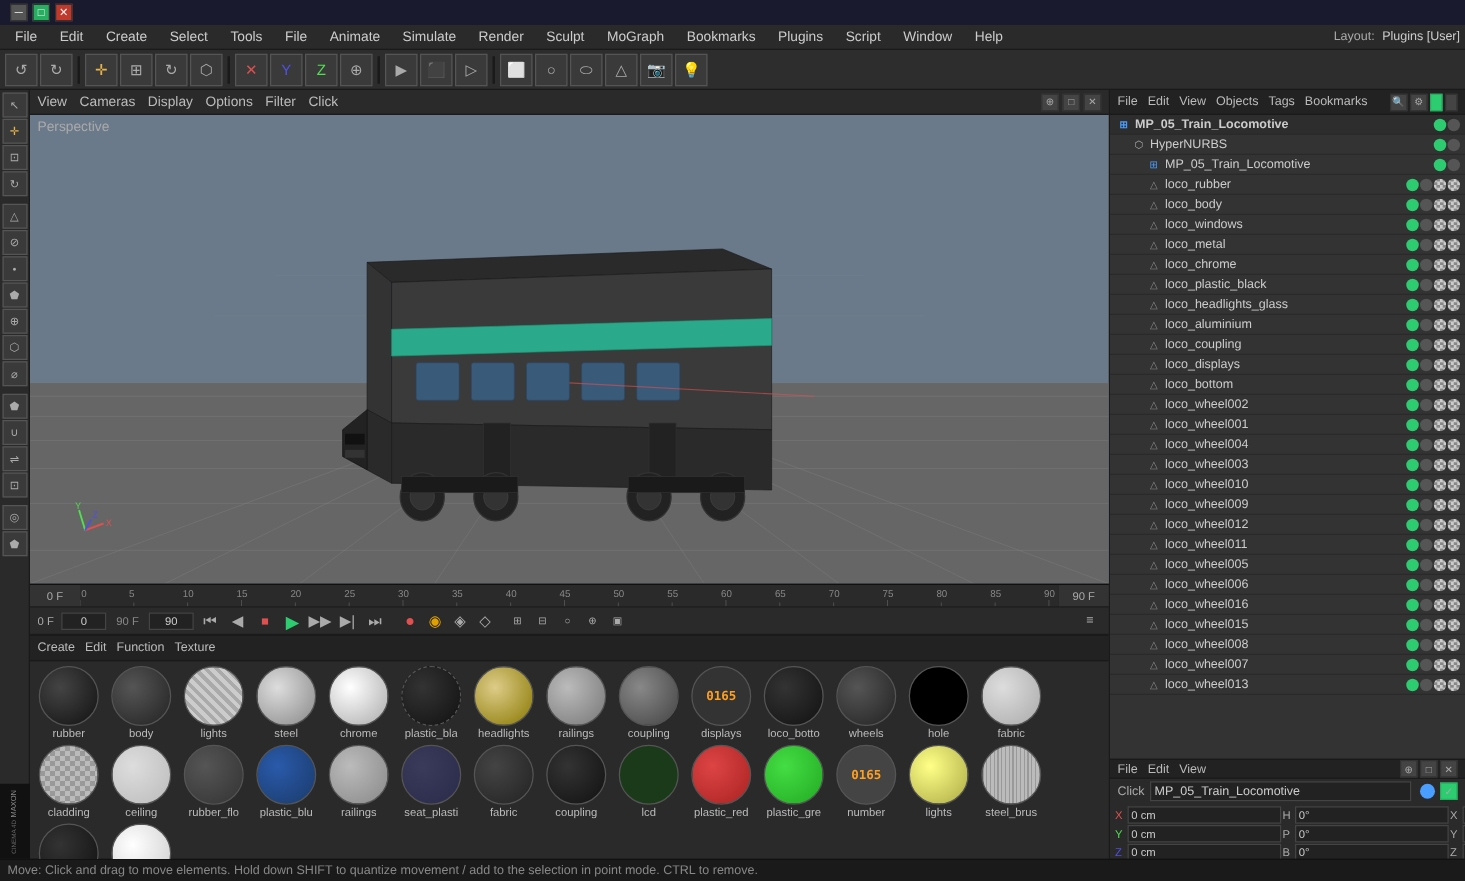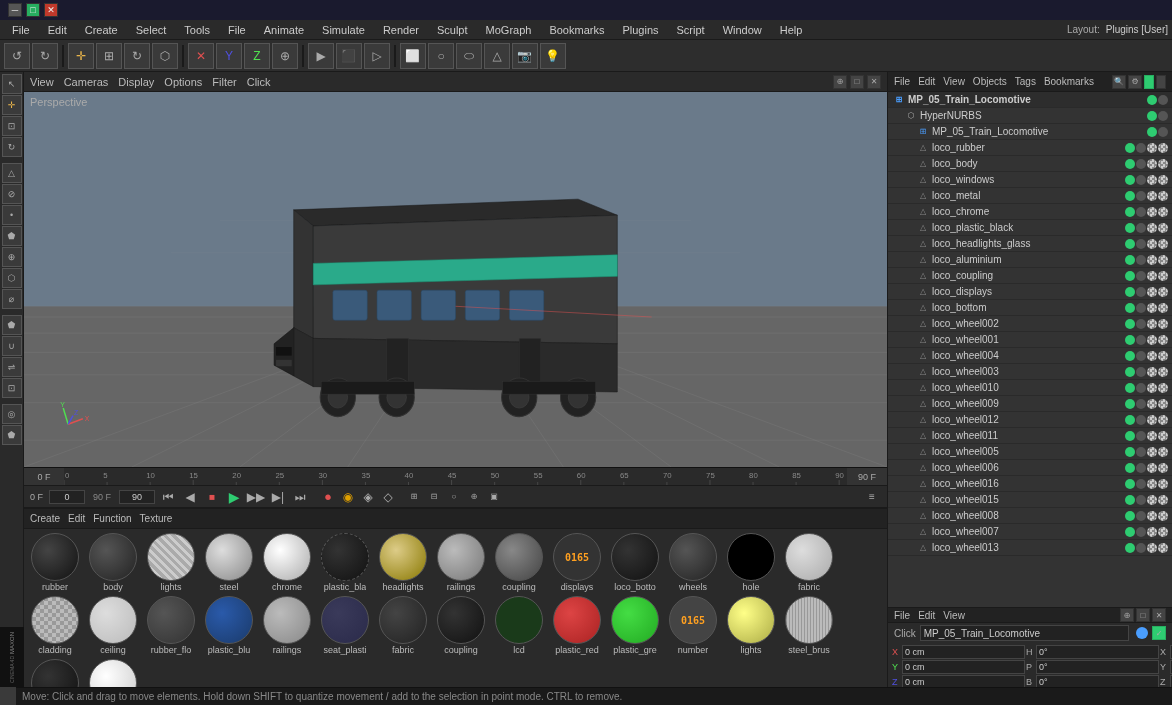--- a/index.html
+++ b/index.html
@@ -304,21 +304,21 @@
 
     
     #status-bar {
       background: #1a1a1a;
       height: 18px;
       display: flex;
       align-items: center;
       padding: 0 6px;
       border-top: 1px solid #111;
       position: absolute;
-      bottom: 0; left: 16px; right: 0;
+      bottom: 0; left: 0; right: 0;
     }
     .status-text { color: #888; font-size: 10px; }
 
     
     #maxon-logo {
       position: absolute;
       bottom: 18px;
       left: 0;
       width: 24px;
       background: #111;

